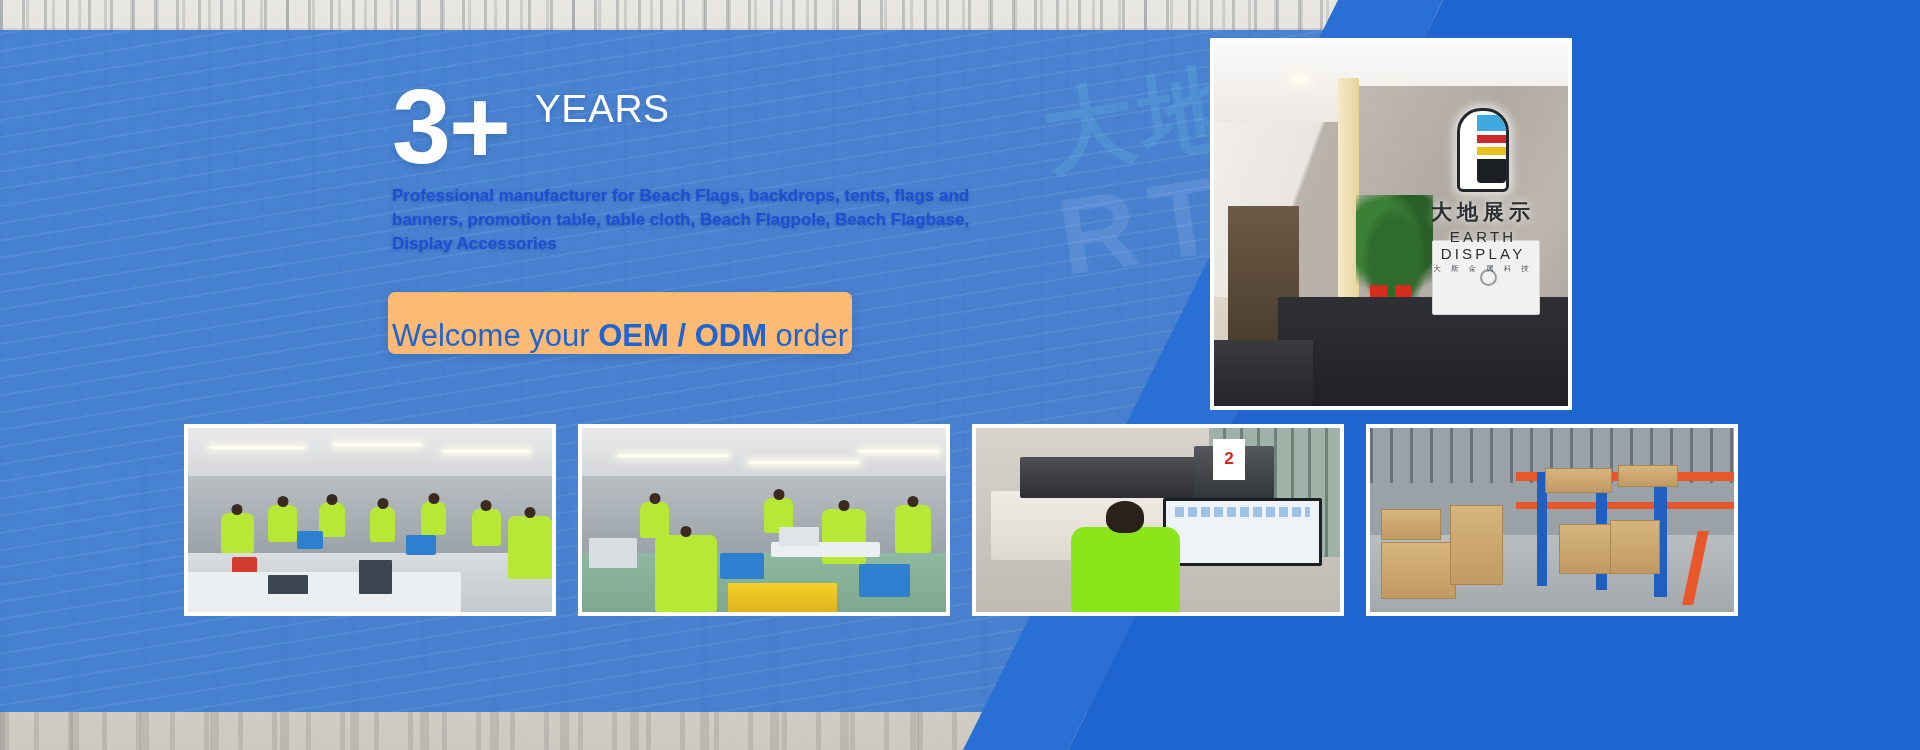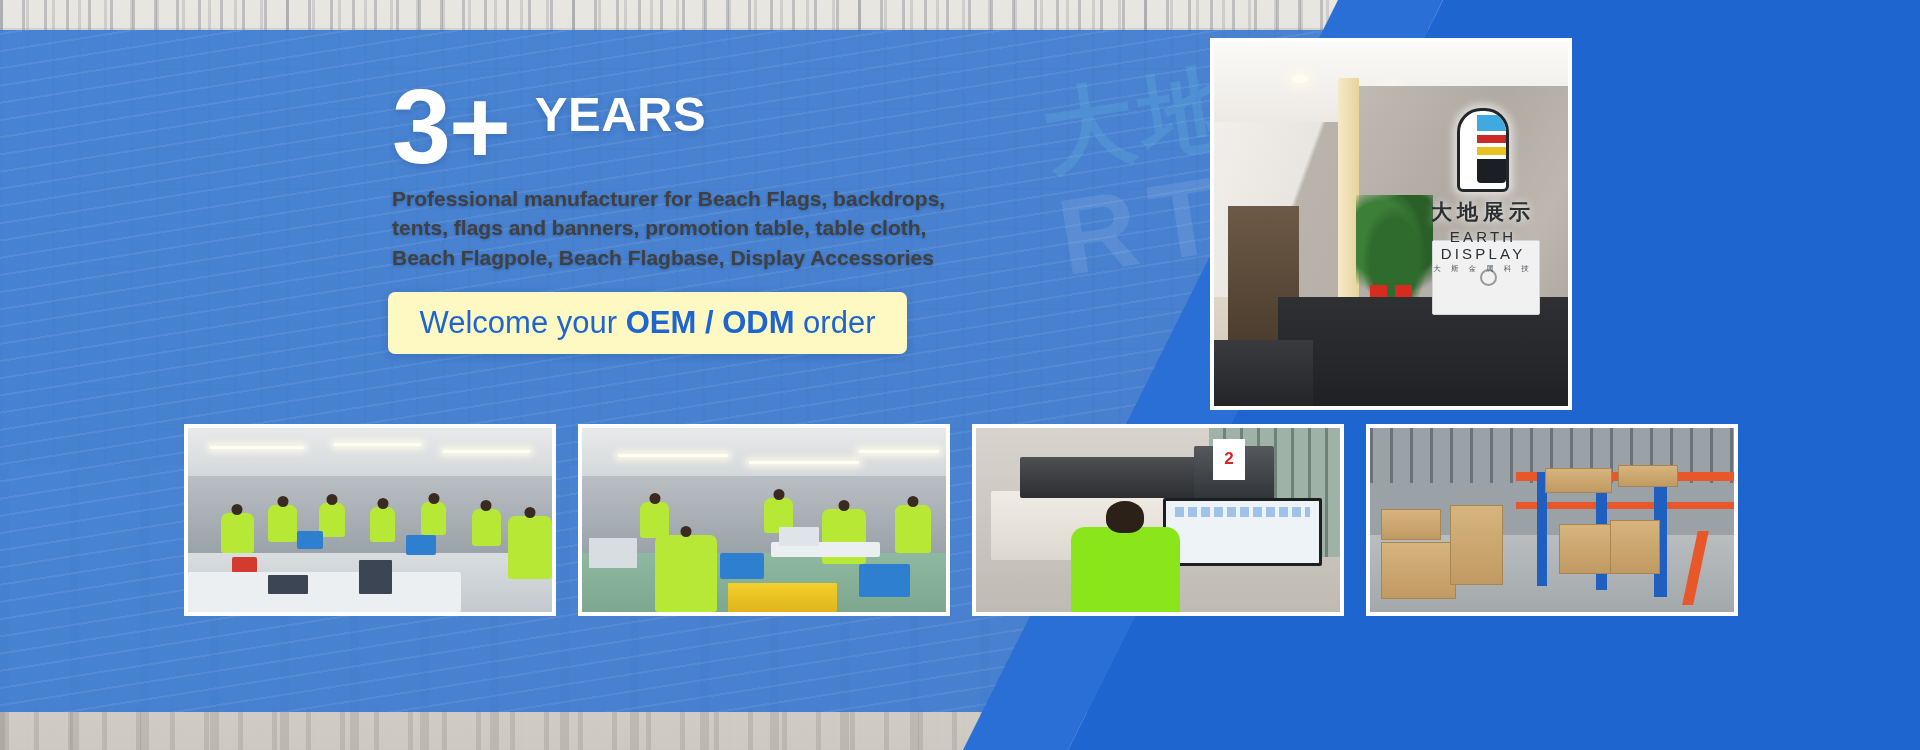--- a/index.html
+++ b/index.html
@@ -75,38 +75,38 @@
     color:#fff;
   }
   .headline-row{display:flex;align-items:flex-start;gap:26px;}
   .big-number{
     font-size:106px;font-weight:bold;line-height:.92;
     letter-spacing:-2px;
     text-shadow:0 2px 6px rgba(0,40,95,.22);
   }
   .years-block{padding-top:10px;}
   .years-line{
-    font-size:49px;font-weight:bold;line-height:1.08;letter-spacing:.5px;
+    font-size:39px;font-weight:normal;line-height:1.08;letter-spacing:.5px;
     text-shadow:0 2px 6px rgba(0,40,95,.22);
   }
   .sub-text{
     margin-top:8px;
-    font-size:21px;font-weight:bold;line-height:1.42;
-    color:#404040;
+    font-size:17px;font-weight:bold;line-height:1.42;
+    color:#1d4ed8;
     text-shadow:0 1px 3px rgba(0,40,95,.35);
     max-width:600px;
   }
 
   
   .oem-pill{
     position:absolute;left:388px;top:292px;
-    width:519px;height:62px;
-    background:#fef9c3;
+    width:464px;height:62px;
+    background:#fdba74;
     border-radius:7px;
-    display:flex;align-items:center;justify-content:center;
+    display:flex;align-items:flex-end;justify-content:center;
     box-shadow:0 2px 8px rgba(0,30,80,.18);
   }
   .oem-text{
     font-size:31px;color:#1f65cf;white-space:nowrap;
   }
   .oem-text .strong{font-weight:bold;}
 
   
   .hero-photo{
     position:absolute;left:1210px;top:38px;width:362px;height:372px;

